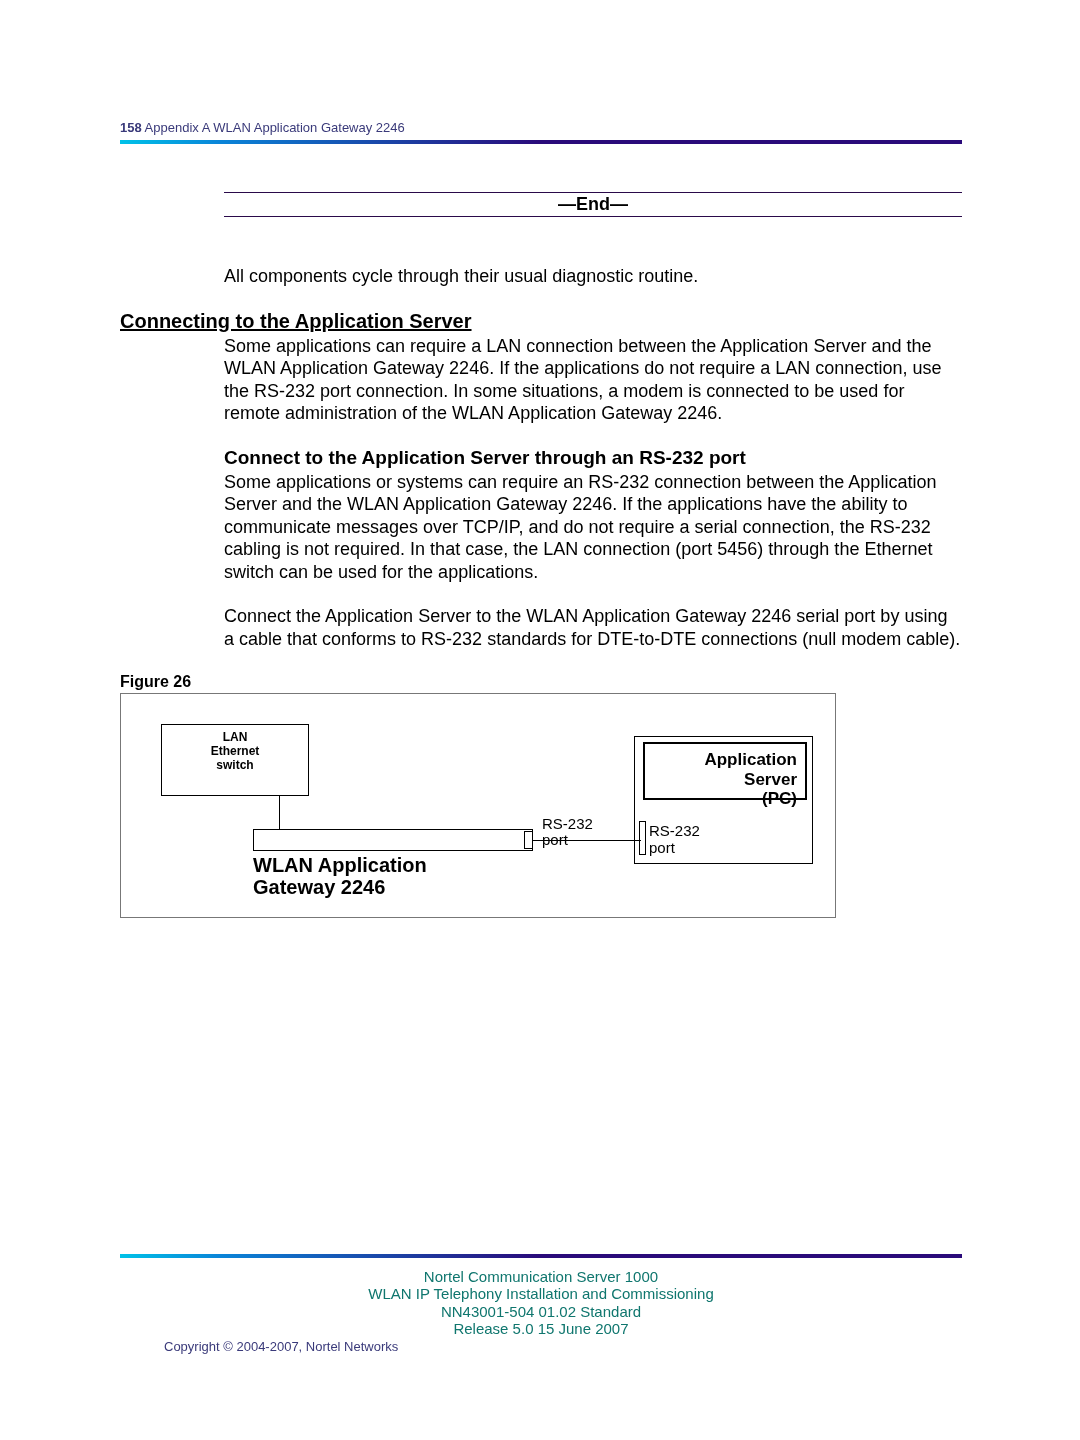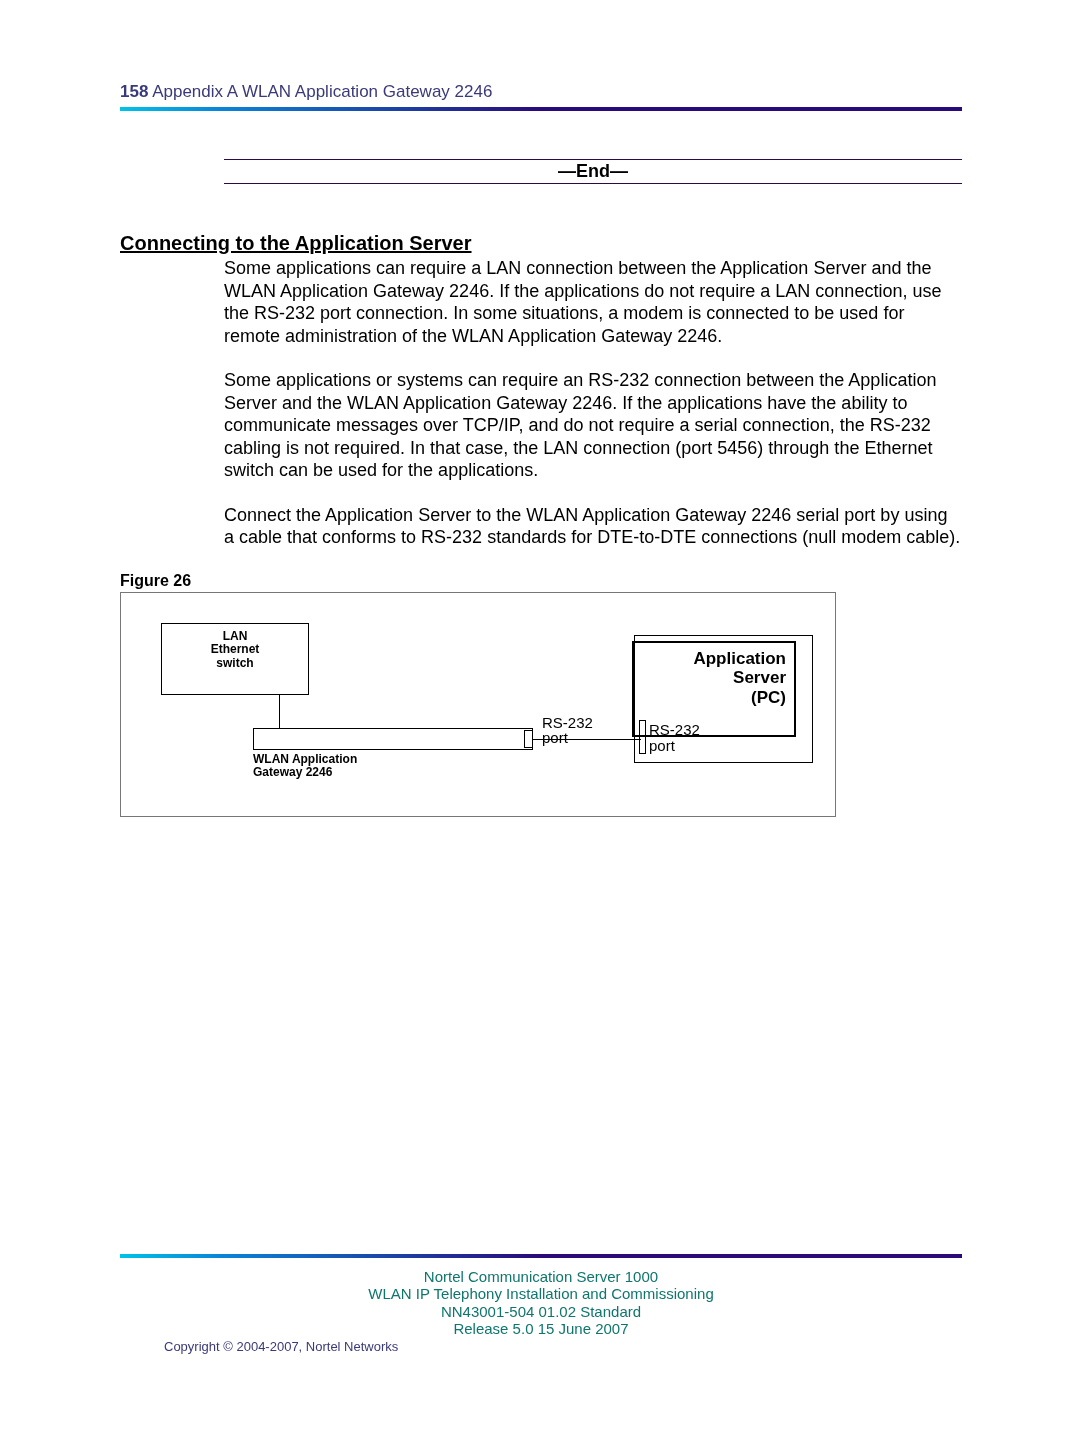--- a/index.html
+++ b/index.html
@@ -8,23 +8,24 @@
       height: 1440px;
       background: #fff;
       font-family: Arial, Helvetica, sans-serif;
       position: relative;
       color: #000;
     }
     .page {
       padding: 82px 118px 40px 120px;
     }
     .header-line {
-      font-size: 17px;
+      font-size: 13px;
       color: #3a3a7a;
       margin-bottom: 5px;
+      margin-top: 38px;
     }
     .page-num { font-weight: bold; color: #3a3a7a; }
     .gradient-bar {
       height: 4px;
       background: linear-gradient(to right, #00c2e8 0%, #0a84d8 12%, #2a0a7a 50%, #2a0a7a 100%);
       margin-bottom: 48px;
     }
     .main {
       padding-left: 104px;
       margin-top: 16px;
@@ -82,22 +83,22 @@
       padding-top: 6px;
     }
     .app-box-outer {
       position: absolute;
       right: 22px; top: 42px;
       width: 179px; height: 128px;
       border: 1px solid #000;
     }
     .app-box-inner {
       position: absolute;
-      right: 16px; top: 5px;
-      width: 164px; height: 96px;
+      right: 5px; top: 5px;
+      width: 164px; height: 58px;
       border: 2px solid #000;
       text-align: right;
       font-weight: bold;
       font-size: 17px;
       line-height: 1.15;
       padding: 6px 8px;
     }
     .app-rs232-label {
       position: absolute;
       left: 14px; top: 86px;
@@ -129,21 +130,21 @@
     .wlan-port-label {
       position: absolute;
       left: 288px; top: -14px;
       width: 60px;
       text-align: left;
       font-size: 15px;
       line-height: 1.05;
     }
     .wlan-label {
       font-weight: bold;
-      font-size: 12px;
+      font-size: 20px;
       margin-top: 3px;
       line-height: 1.1;
     }
     .wire-v1 {
       position: absolute;
       left: 158px; top: 102px;
       width: 1px; height: 34px;
       background: #000;
     }
     .wire-h {
@@ -182,24 +183,26 @@
 <div class="page">
   <div class="header-line">
     <span class="page-num">158</span>
     <span>Appendix A  WLAN Application Gateway 2246</span>
   </div>
   <div class="gradient-bar"></div>
 
   <div class="main">
     <div class="end-block">—End—</div>
 
+    <p class="para">All components cycle through their usual diagnostic routine.</p>
 
     <h2 class="section-h">Connecting to the Application Server</h2>
     <p class="para">Some applications can require a LAN connection between the Application Server and the WLAN Application Gateway 2246. If the applications do not require a LAN connection, use the RS-232 port connection. In some situations, a modem is connected to be used for remote administration of the WLAN Application Gateway 2246.</p>
 
+    <h3 class="subsection-h">Connect to the Application Server through an RS-232 port</h3>
     <p class="para">Some applications or systems can require an RS-232 connection between the Application Server and the WLAN Application Gateway 2246. If the applications have the ability to communicate messages over TCP/IP, and do not require a serial connection, the RS-232 cabling is not required. In that case, the LAN connection (port 5456) through the Ethernet switch can be used for the applications.</p>
     <p class="para">Connect the Application Server to the WLAN Application Gateway 2246 serial port by using a cable that conforms to RS-232 standards for DTE-to-DTE connections (null modem cable).</p>
 
     <div class="fig-caption">
       <div>Figure 26</div>
     </div>
 
     <div class="figure">
       <div class="lan-box">
         <div>LAN</div>

